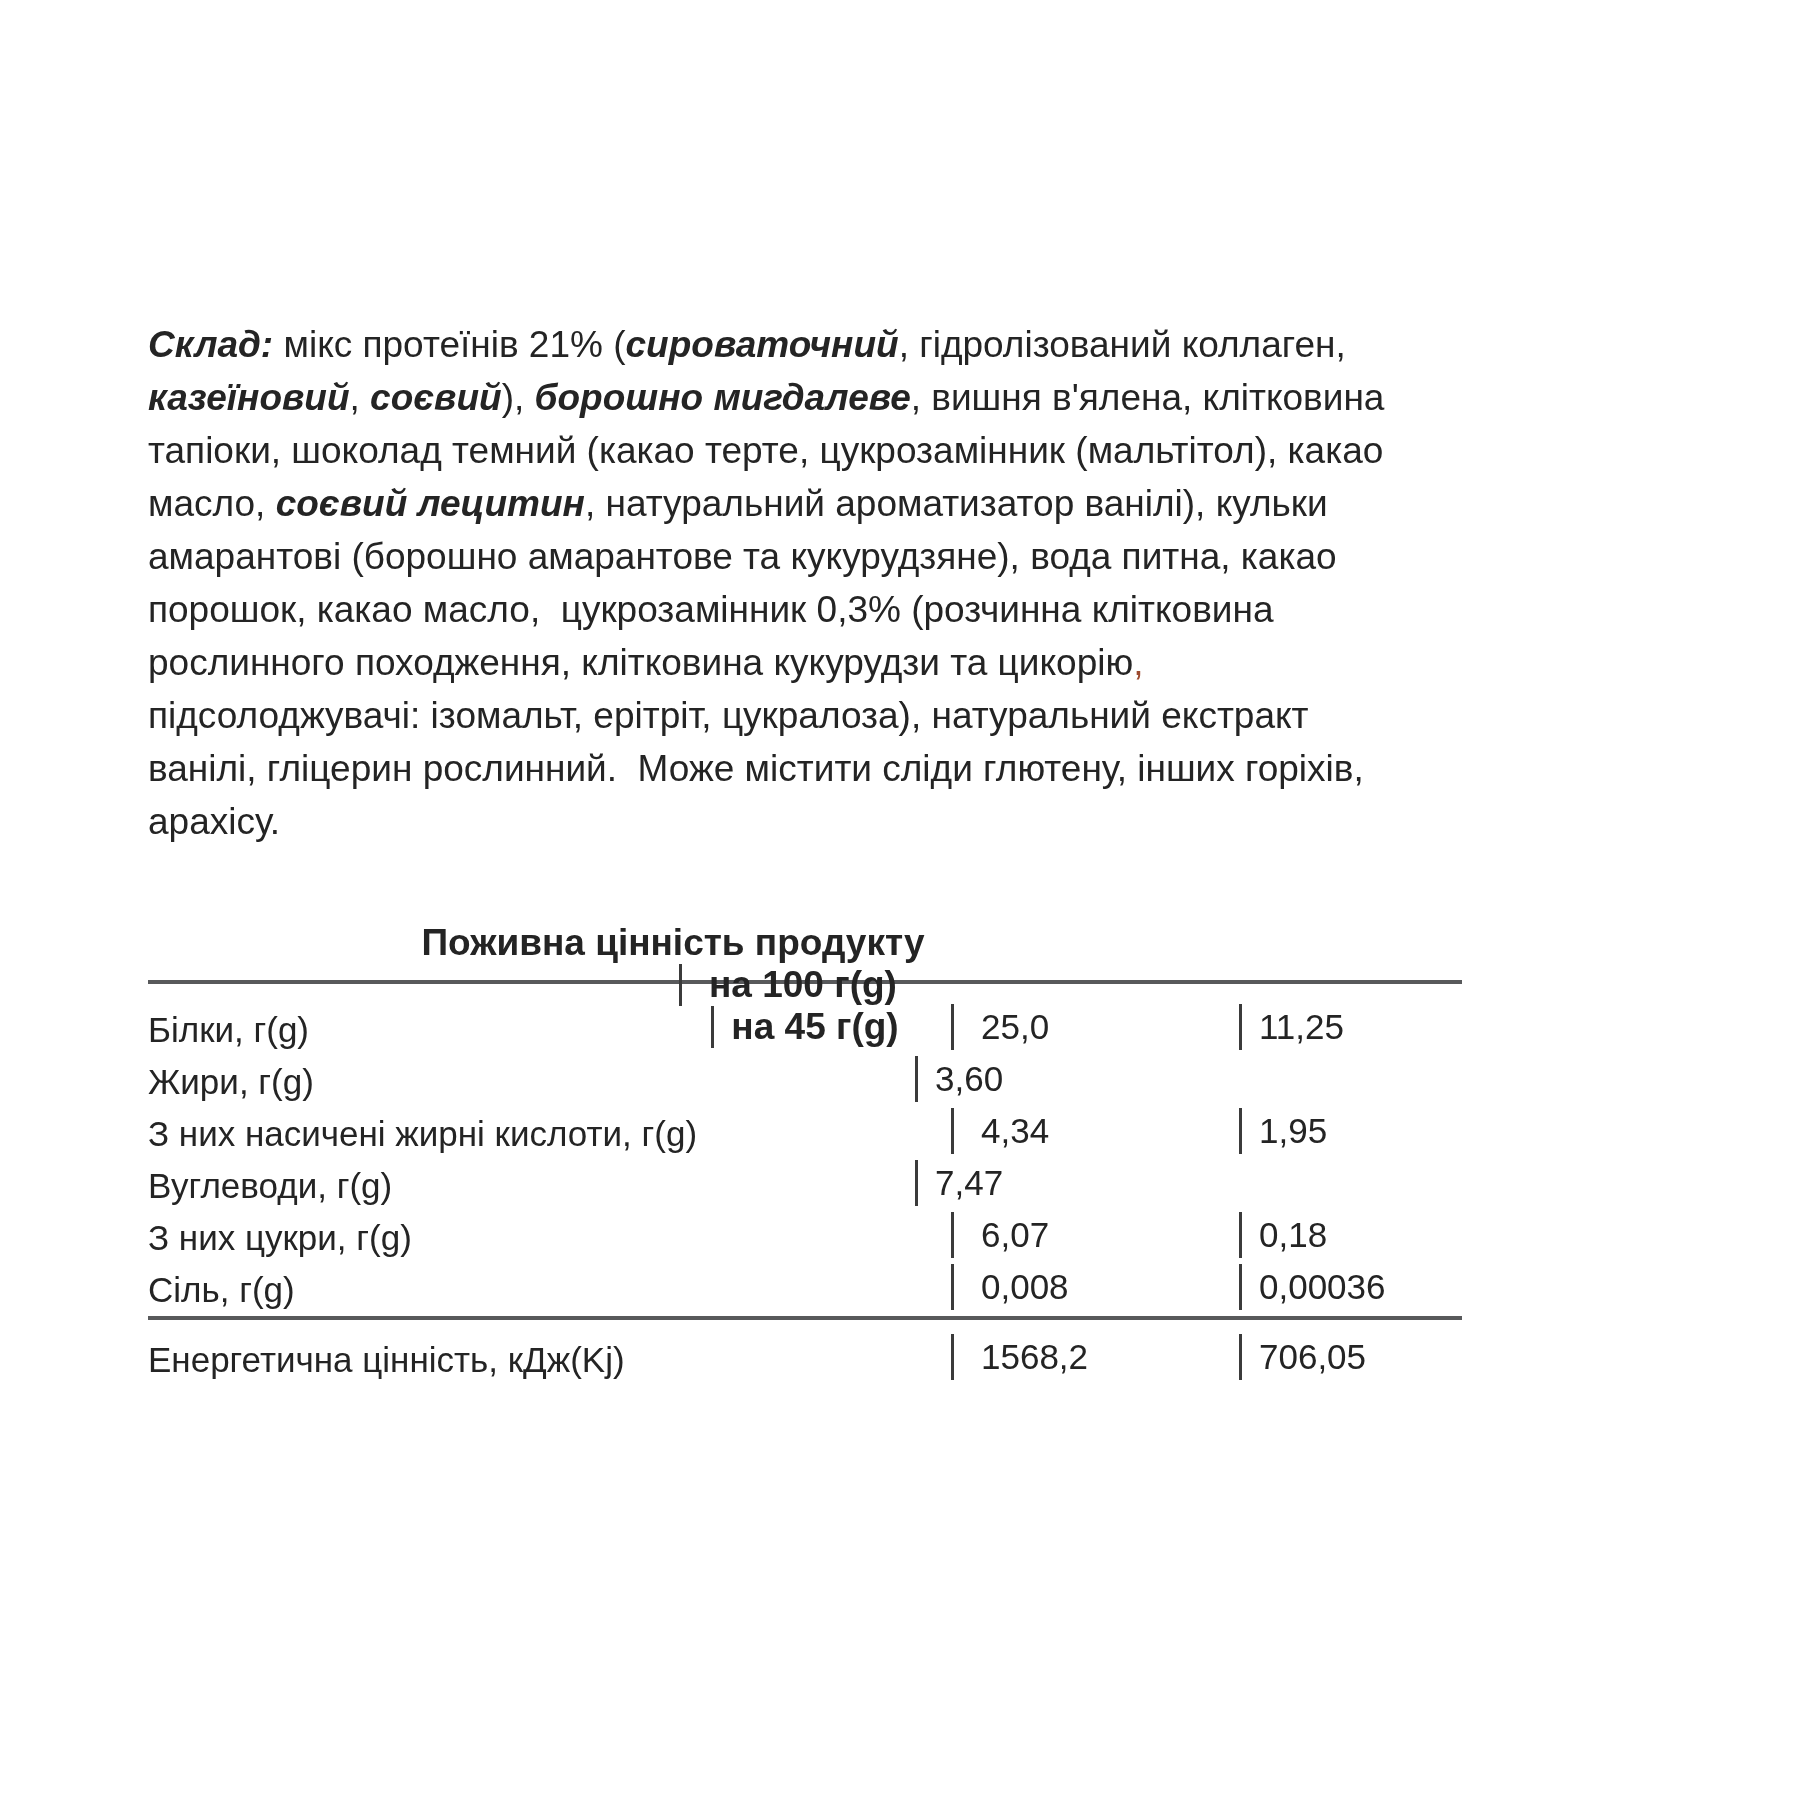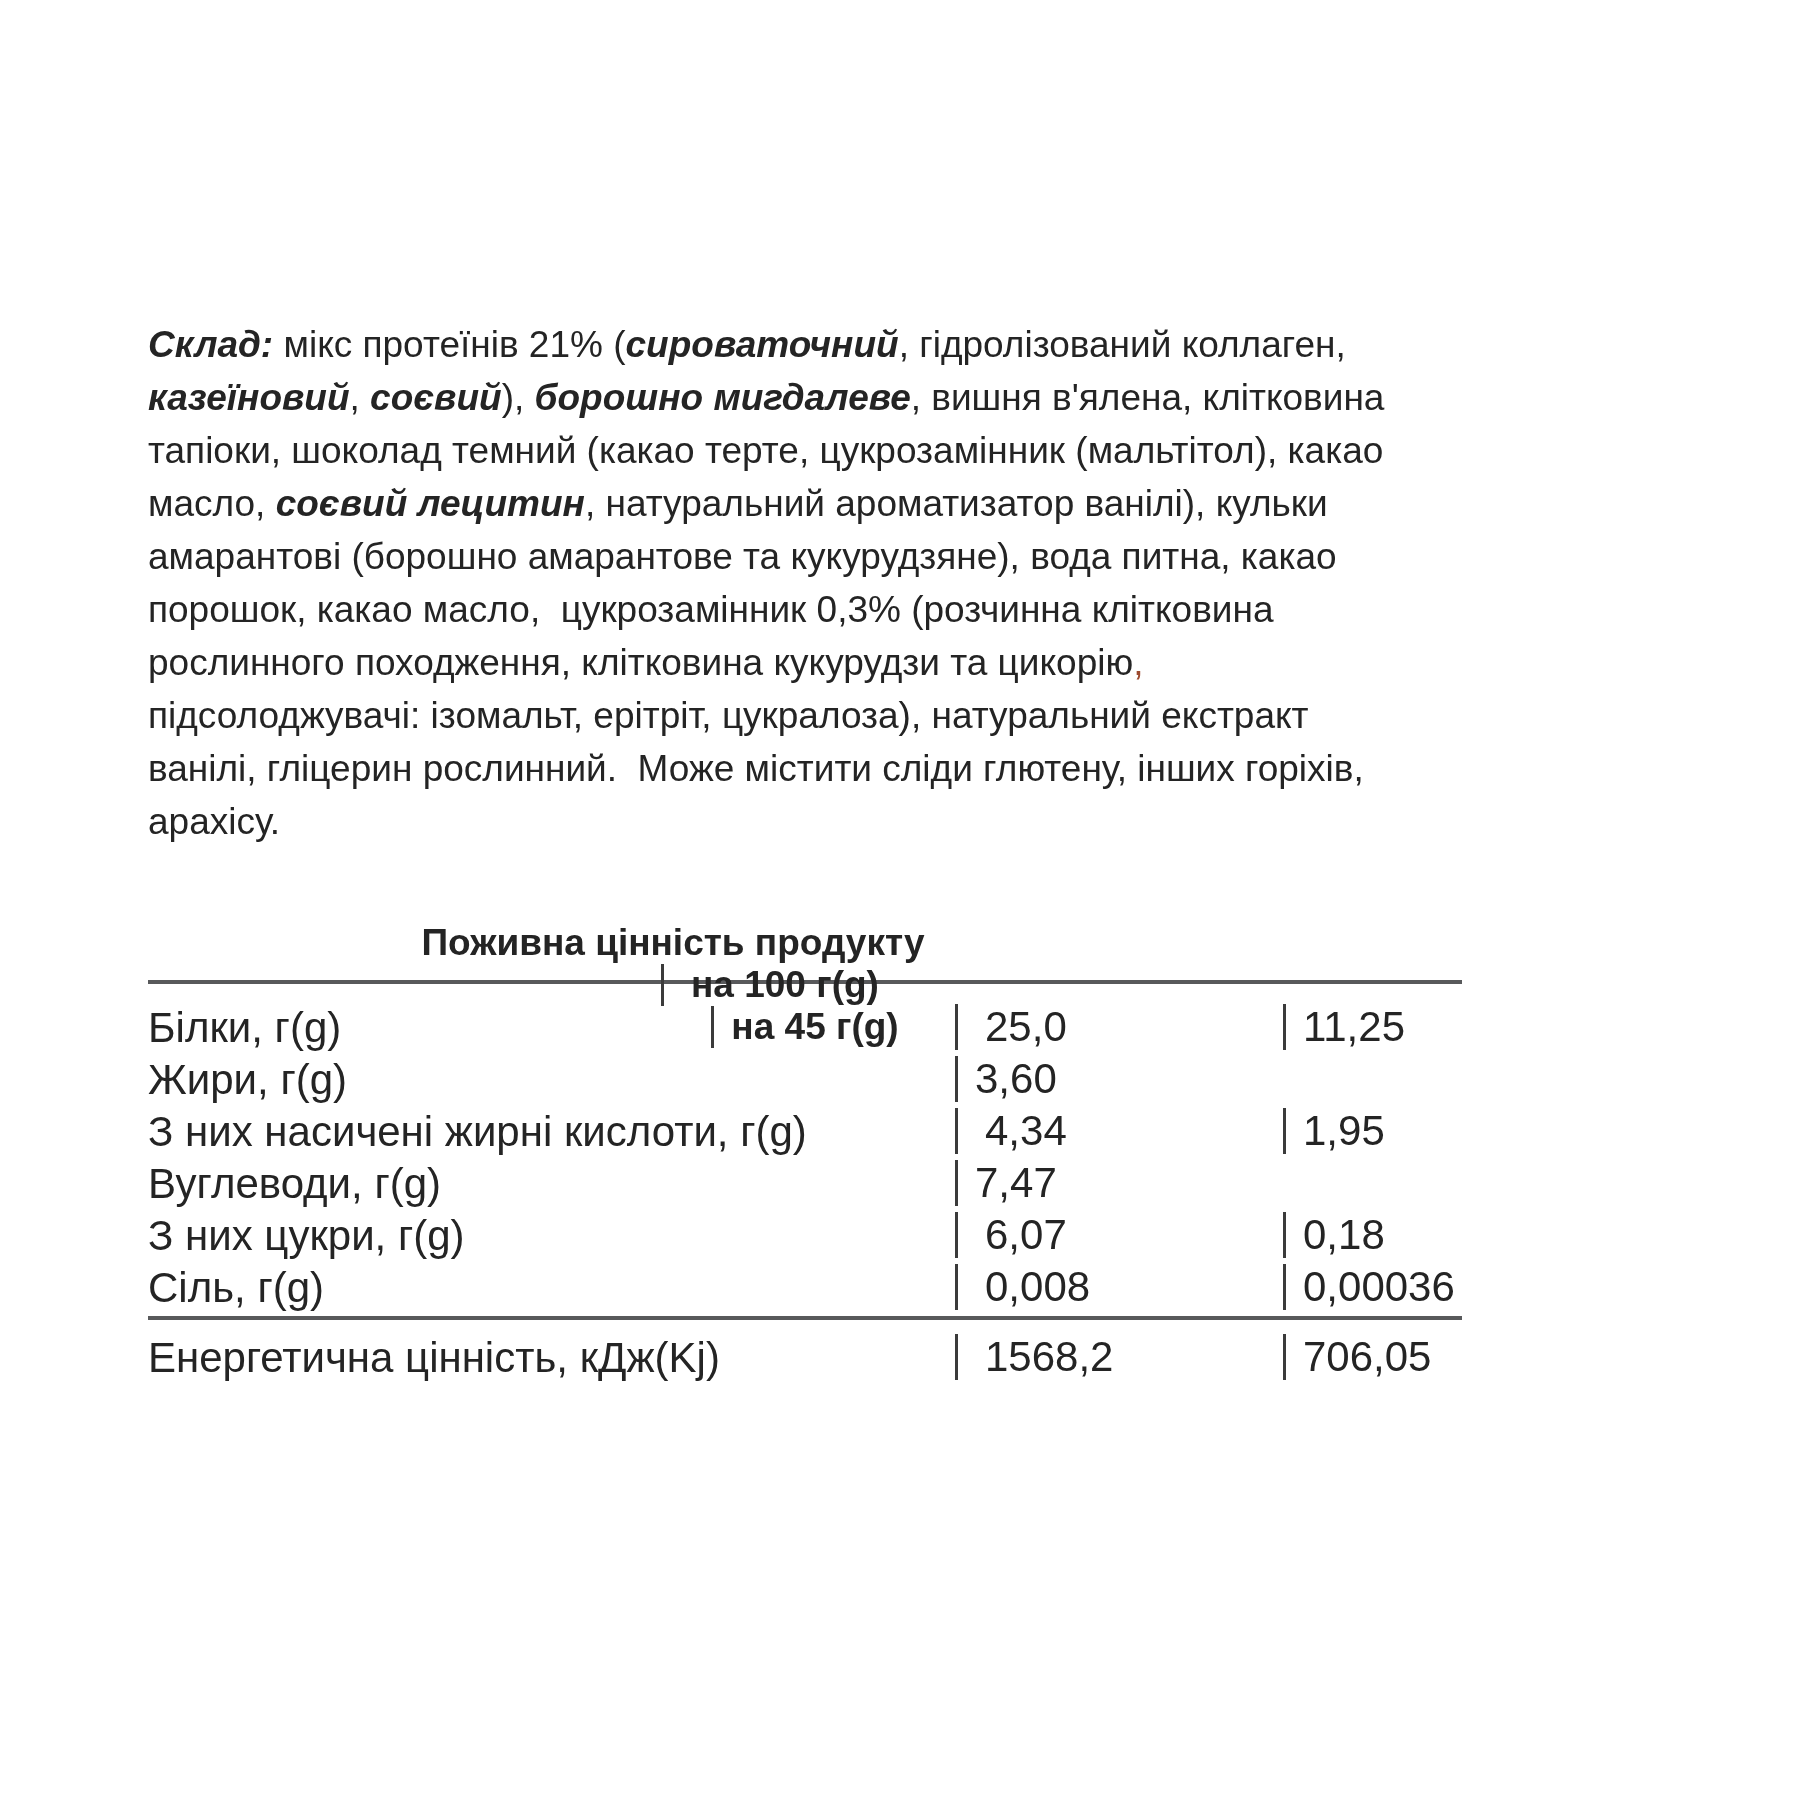--- a/index.html
+++ b/index.html
@@ -36,30 +36,29 @@
   .thead{
     display:flex;
     align-items:center;
     height:58px;
     border-bottom:4px solid var(--rule-color);
     font-weight:700;
     font-size:37px;
     flex-direction:column;
   }
   .c1{width:767px;box-sizing:border-box;}
-  .c2{width:288px;box-sizing:border-box;border-left:3px solid var(--vline-color);padding-left:27px;height:100%;display:flex;align-items:center;}
+  .c2{width:288px;box-sizing:border-box;border-left:3px solid var(--vline-color);padding-left:27px;height:100%;display:flex;align-items:center;margin-left:36px;}
   .c3{flex:1;box-sizing:border-box;border-left:3px solid var(--vline-color);padding-left:17px;height:100%;display:flex;align-items:center;}
   .tbody{margin-top:20px;}
   .nrow{
     display:flex;
-    align-items:flex-start;
+    align-items:flex-end;
     height:46px;
     margin-bottom:6px;
-    font-size:42px;
-    gap:40px;
+    font-size:35px;
   }
   .tdivider{
     height:4px;
     background:var(--rule-color);
     margin:4px 0 14px 0;
   }
   .ebody{margin-top:0;}
   .ebody .nrow{height:46px;margin-bottom:6px;}
 </style>
 </head>

